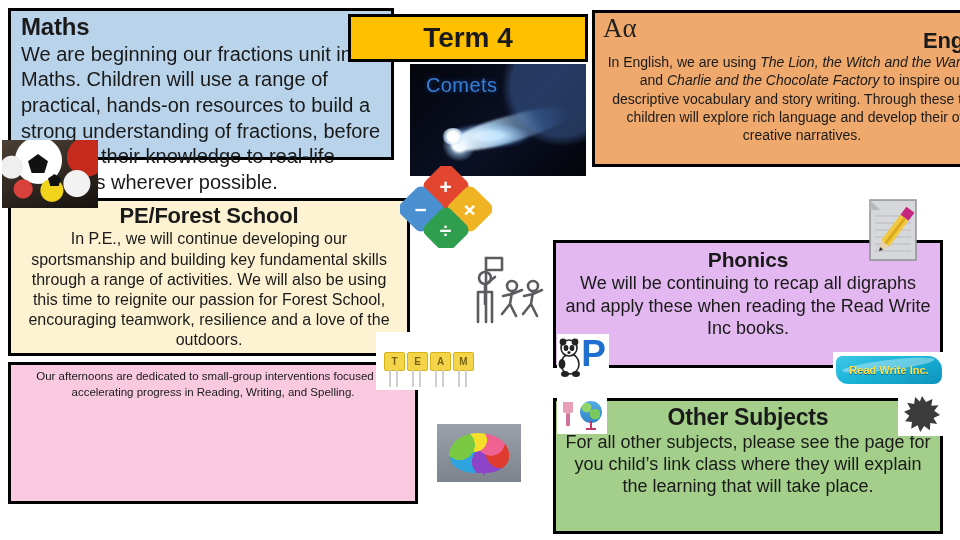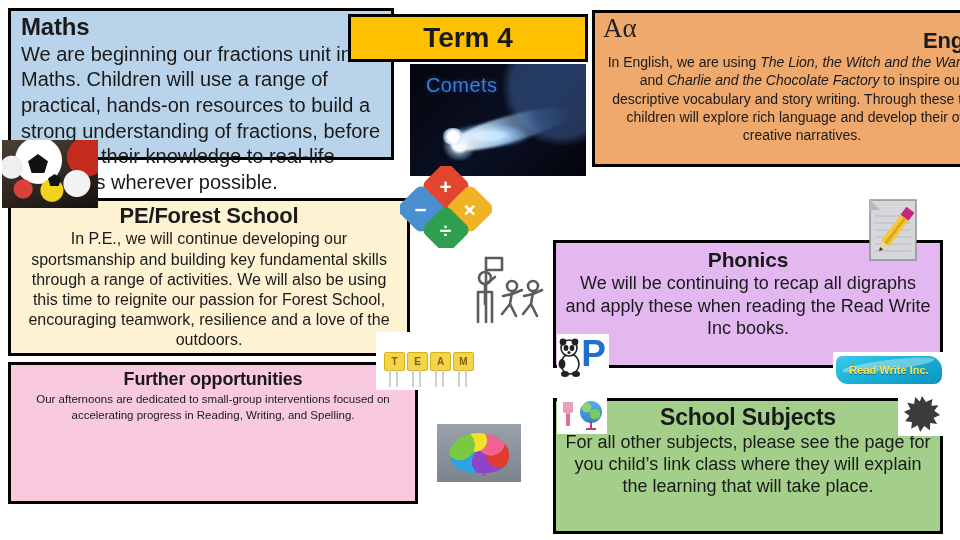--- a/index.html
+++ b/index.html
@@ -364,21 +364,20 @@
       <circle cx="15" cy="26" r="6"></circle>
       <path d="M15 33 L15 52 M15 33 L25 25 M8 40 L8 70 M22 40 L22 70 M8 40 L22 40"></path>
       <circle cx="42" cy="34" r="5"></circle>
       <path d="M42 40 L40 52 M42 42 L52 38 M42 42 L33 44 M40 52 L46 64 M40 52 L32 62"></path>
       <circle cx="63" cy="34" r="5"></circle>
       <path d="M63 40 L61 52 M63 42 L72 38 M63 42 L54 44 M61 52 L67 64 M61 52 L53 62"></path>
     </svg>
   </div>
 
   <div class="card" id="card-further">
-    <span class="title">Further opportunities</span>
     <span class="body">
       <p>Our afternoons are dedicated to small-group interventions focused on accelerating progress in Reading, Writing, and Spelling.</p>
     </span>
   </div>
 
   <div class="tile" id="img-team">
     <div class="fig">
         <div class="pz">T</div>
       </div>
     <div class="fig">
@@ -445,21 +444,21 @@
     <div class="logotext">Read Write Inc.</div>
   </div>
 
   <div class="tile" id="img-globe">
     <div class="person"></div>
     <div class="ball"></div>
     <div class="stand"></div>
   </div>
 
   <div class="card" id="card-other">
-    <span class="title">School Subjects</span>
+    <span class="title">Other Subjects</span>
     <span class="body">For all other subjects, please see the page for you child’s link class where they will explain the learning that will take place.</span>
   </div>
 
   <div class="tile" id="img-splat">
     <div class="blob"></div>
   </div>
 
 </div>
 
 </body></html>

